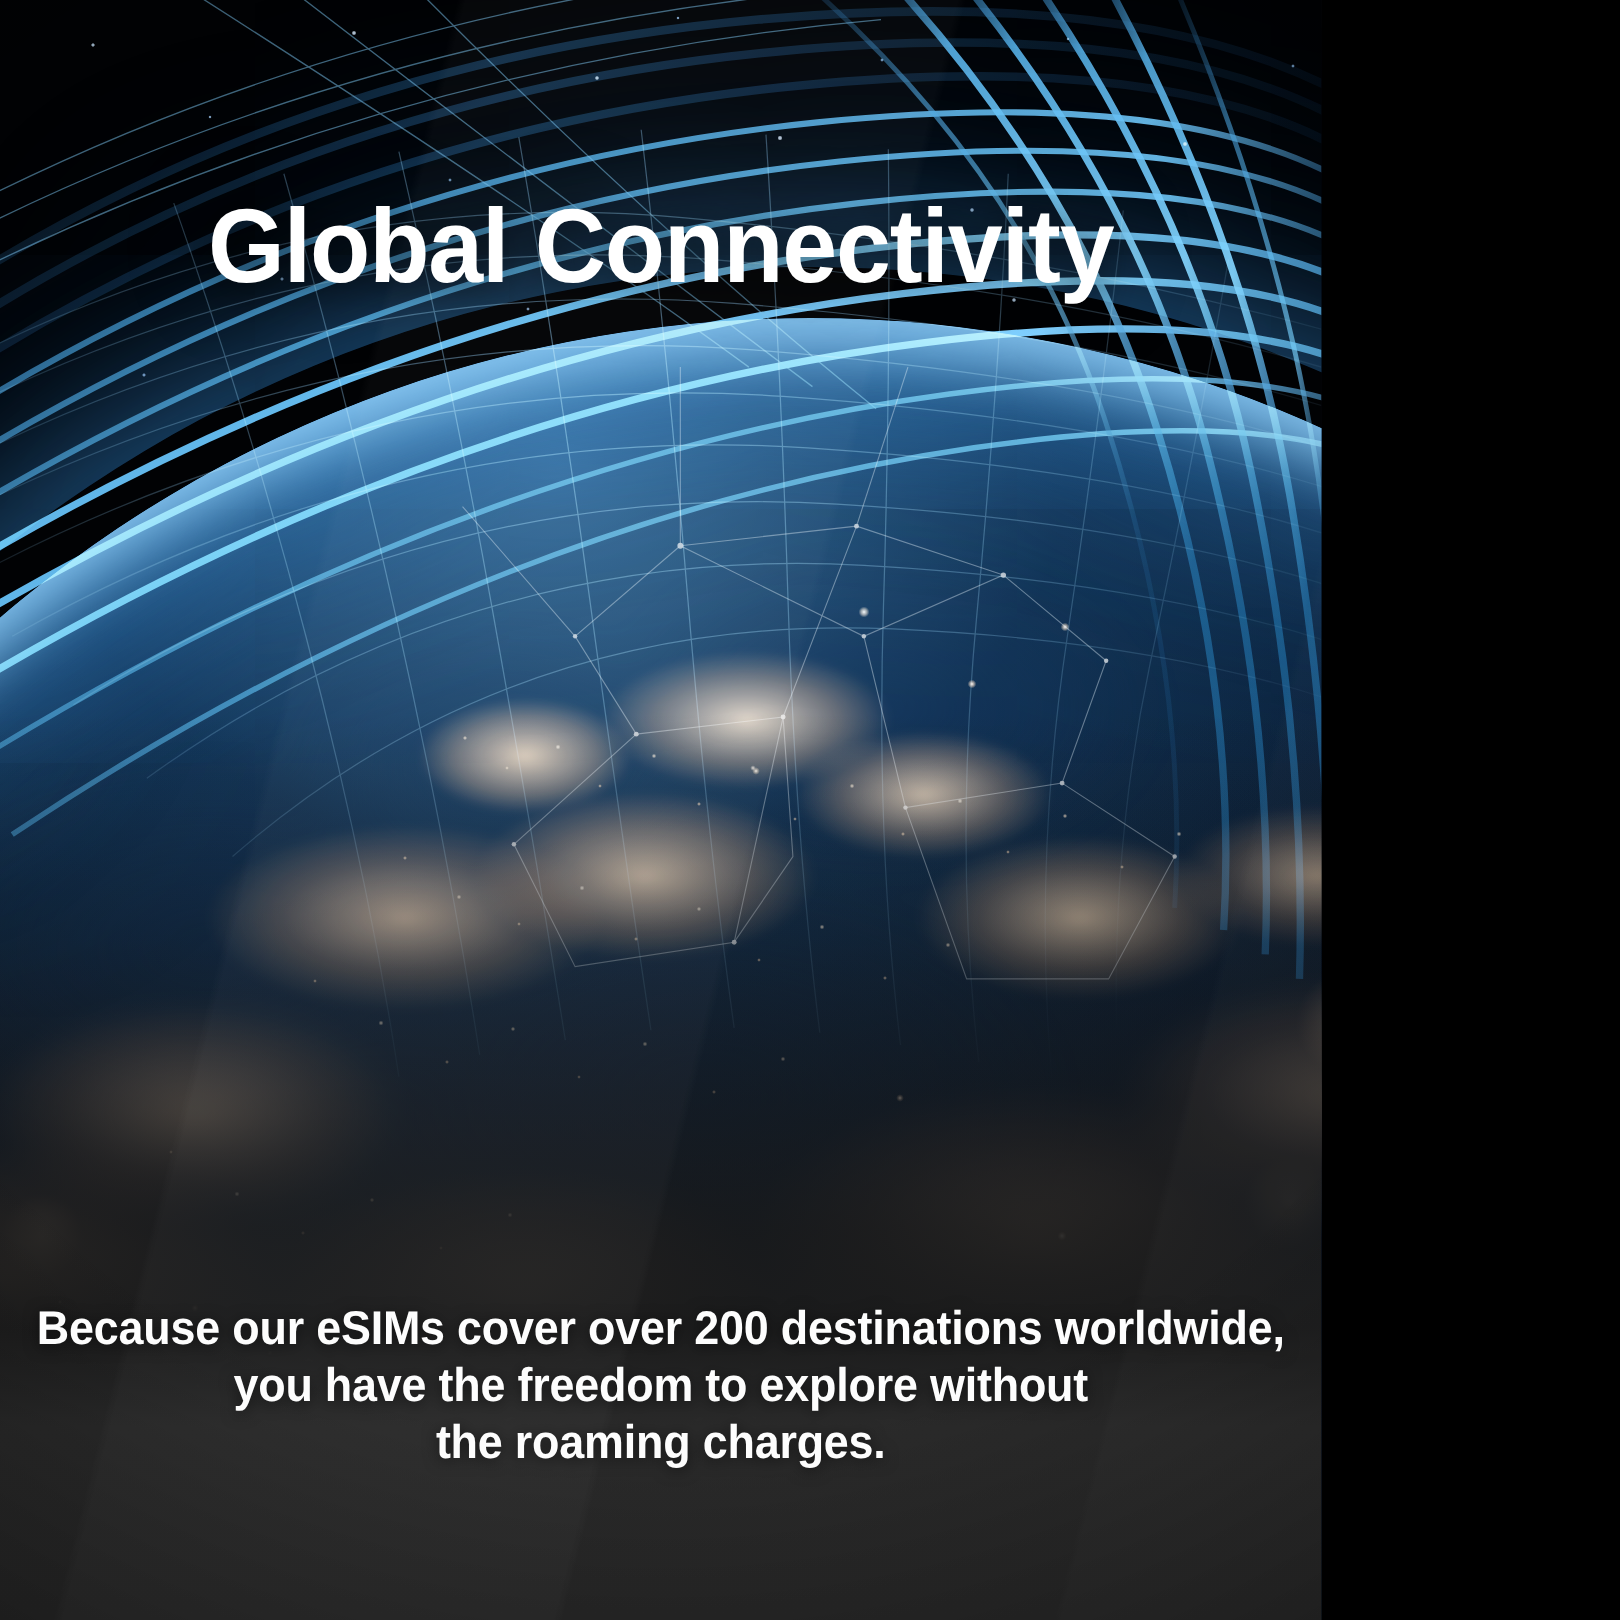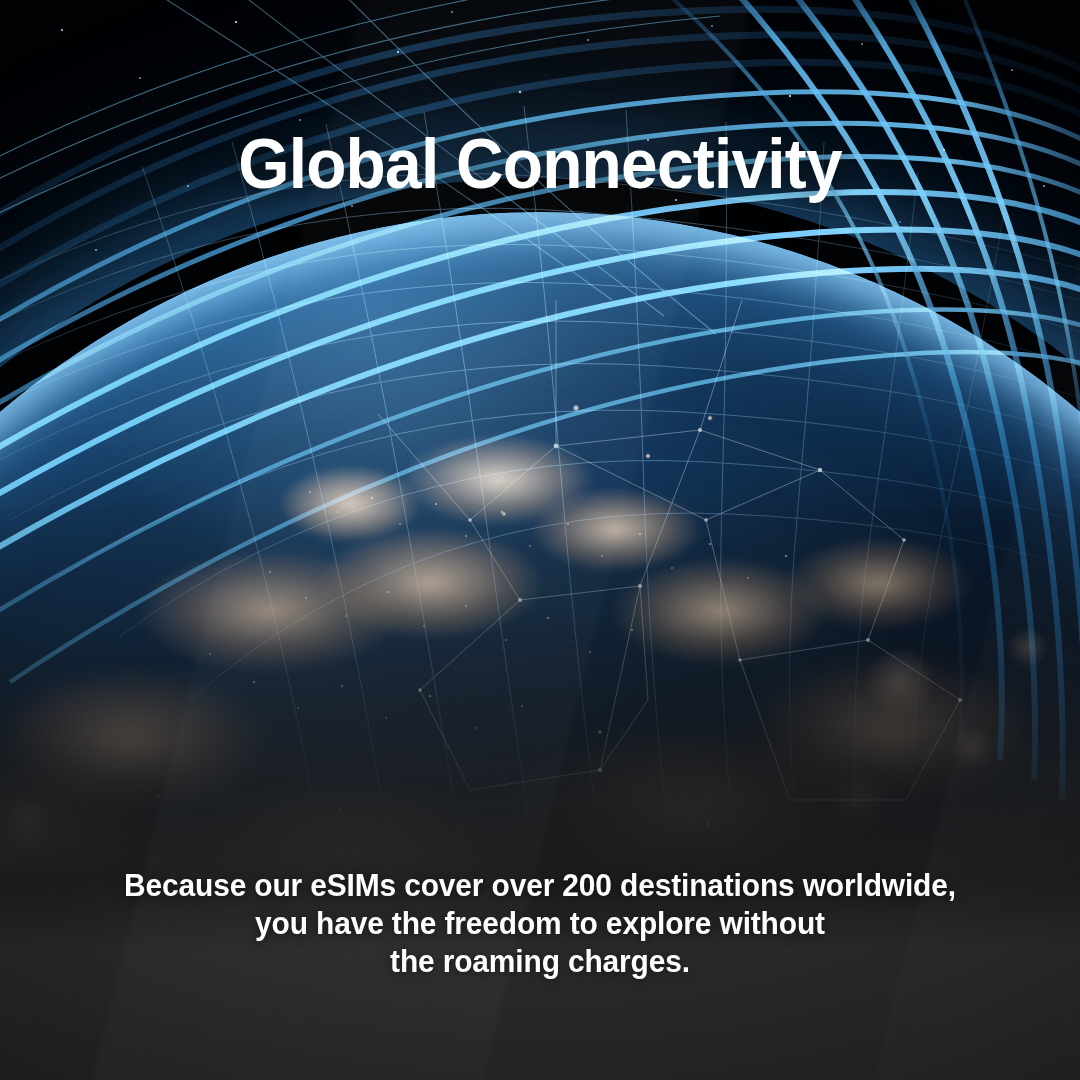--- a/index.html
+++ b/index.html
@@ -5,21 +5,21 @@
 <style>
   html,body{margin:0;padding:0;background:#000;}
   body{
     font-family:"Liberation Sans","DejaVu Sans",sans-serif;
     -webkit-font-smoothing:antialiased;
   }
 
   
   #poster{
     position:relative;
-    width:1080px;height:1080px;
+    width:881px;height:1080px;
     overflow:hidden;
     background:#050508;
     isolation:isolate;
   }
   .layer{position:absolute;inset:0;pointer-events:none;}
 
   
   #space{
     background:
       radial-gradient(120% 70% at 50% 110%, #0b1a2e 0%, #06101d 32%, #030609 62%, #010204 100%),

